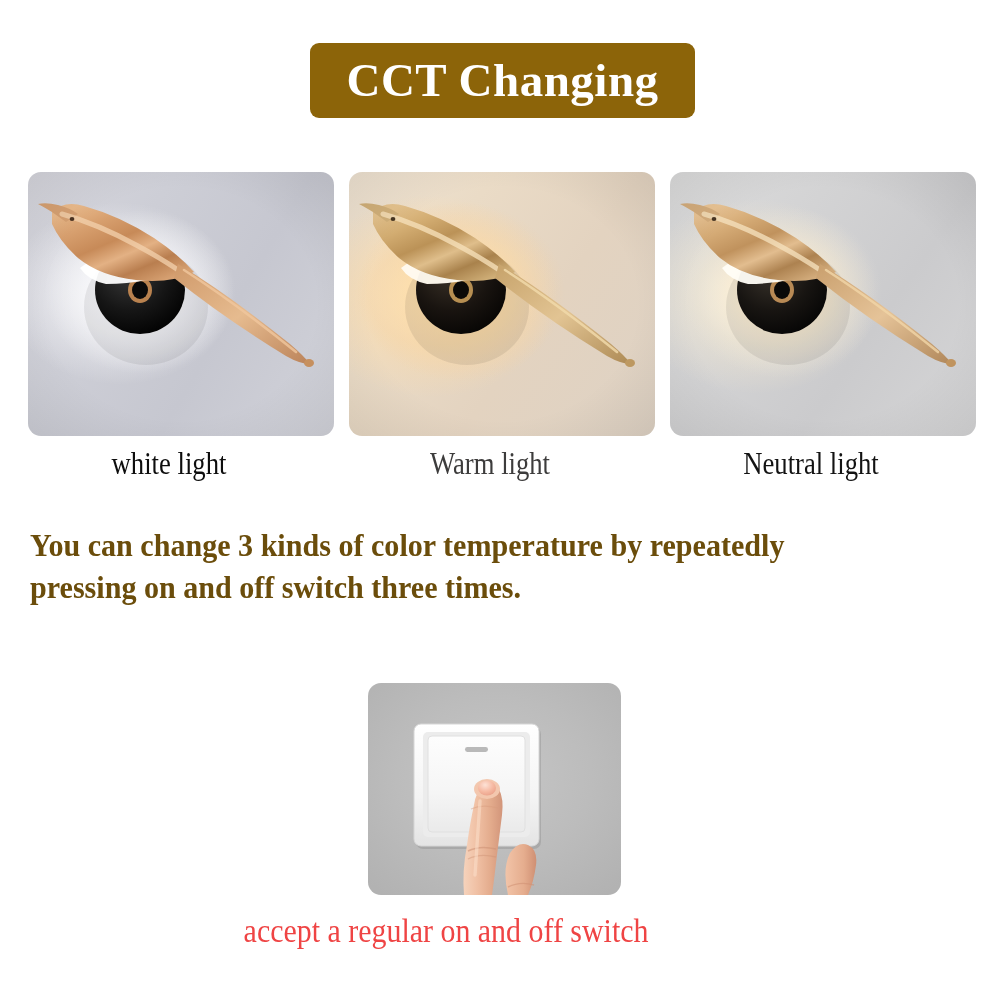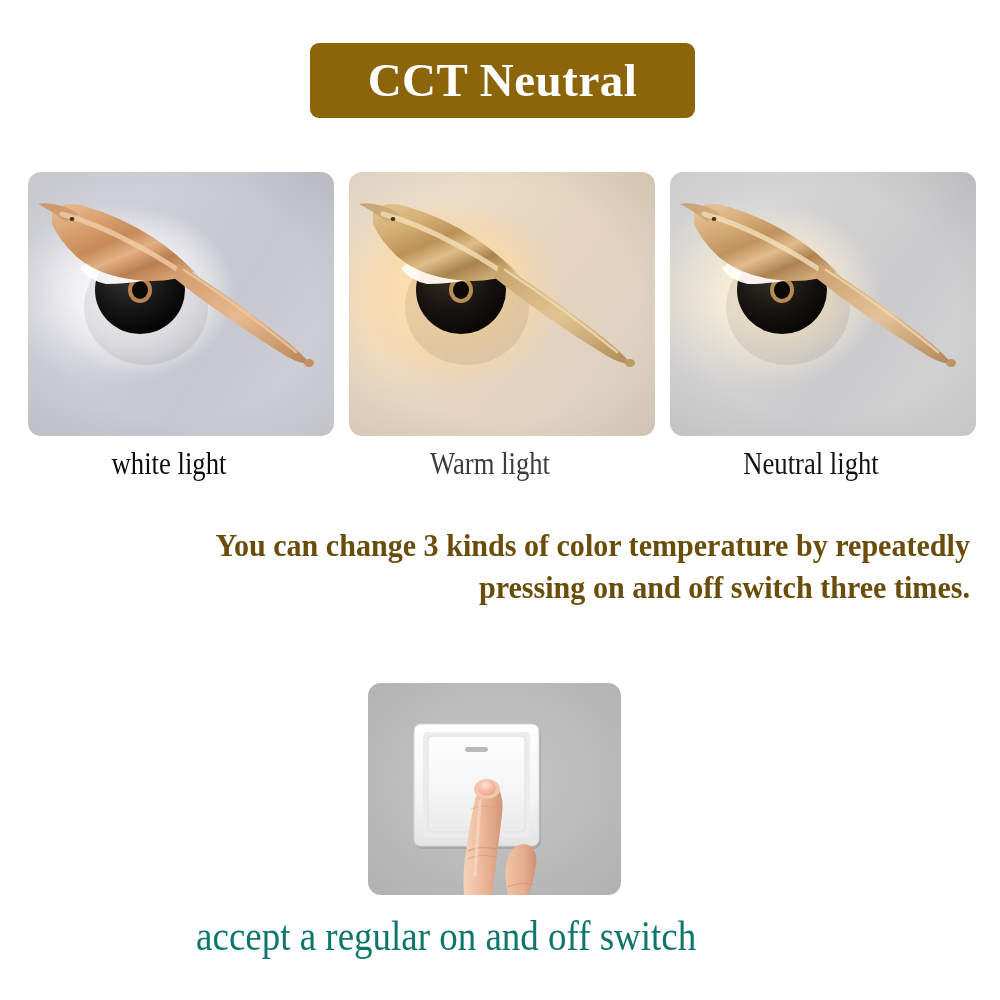--- a/index.html
+++ b/index.html
@@ -87,21 +87,21 @@
   }
   #caption-0{ left:0px;   width:306px; color:#0d0d0d; }
   #caption-1{ left:321px; width:306px; color:#3d3c3c; }
   #caption-2{ left:642px; width:306px; color:#131313; }
 
   
   #instruction{
     position:absolute;
     left:0; top:524px;
     width:1000px;
-    text-align:right;
+    text-align:left;
     color:#6b4d0b;
     font-weight:bold;
     font-size:32px;
     line-height:42px;
     font-family:"Liberation Serif", serif;
   }
   #instruction .line{ display:block; transform:scaleX(0.94); }
 
   
   #switch-figure{
@@ -113,31 +113,31 @@
     background:
       radial-gradient(ellipse 70% 70% at 50% 45%, #c6c6c6 0%, #bcbcbc 55%, #b2b2b2 100%);
   }
   #switch-figure svg{ width:100%; height:100%; display:block; }
 
   #switch-caption{
     position:absolute;
     left:0; top:912px;
     width:893px;
     text-align:center;
-    font-size:42px;
-    color:#0f766e;
+    font-size:34px;
+    color:#ef4444;
     font-family:"Liberation Serif", serif;
   }
   #switch-caption span{ display:inline-block; transform:scaleX(0.88); }
 </style>
 </head>
 <body>
 
 <div id="title-banner">
-  <span id="title-text">CCT Neutral</span>
+  <span id="title-text">CCT Changing</span>
 </div>
 
 <div id="cards-row">
 
   <div class="product-card">
     <div class="wall wall-cool"></div>
     <div class="lamp">
       <svg viewBox="0 0 306 264" xmlns="http://www.w3.org/2000/svg">
         <defs>
           <linearGradient id="bodyC" x1="0.15" y1="0.05" x2="0.85" y2="0.95">

